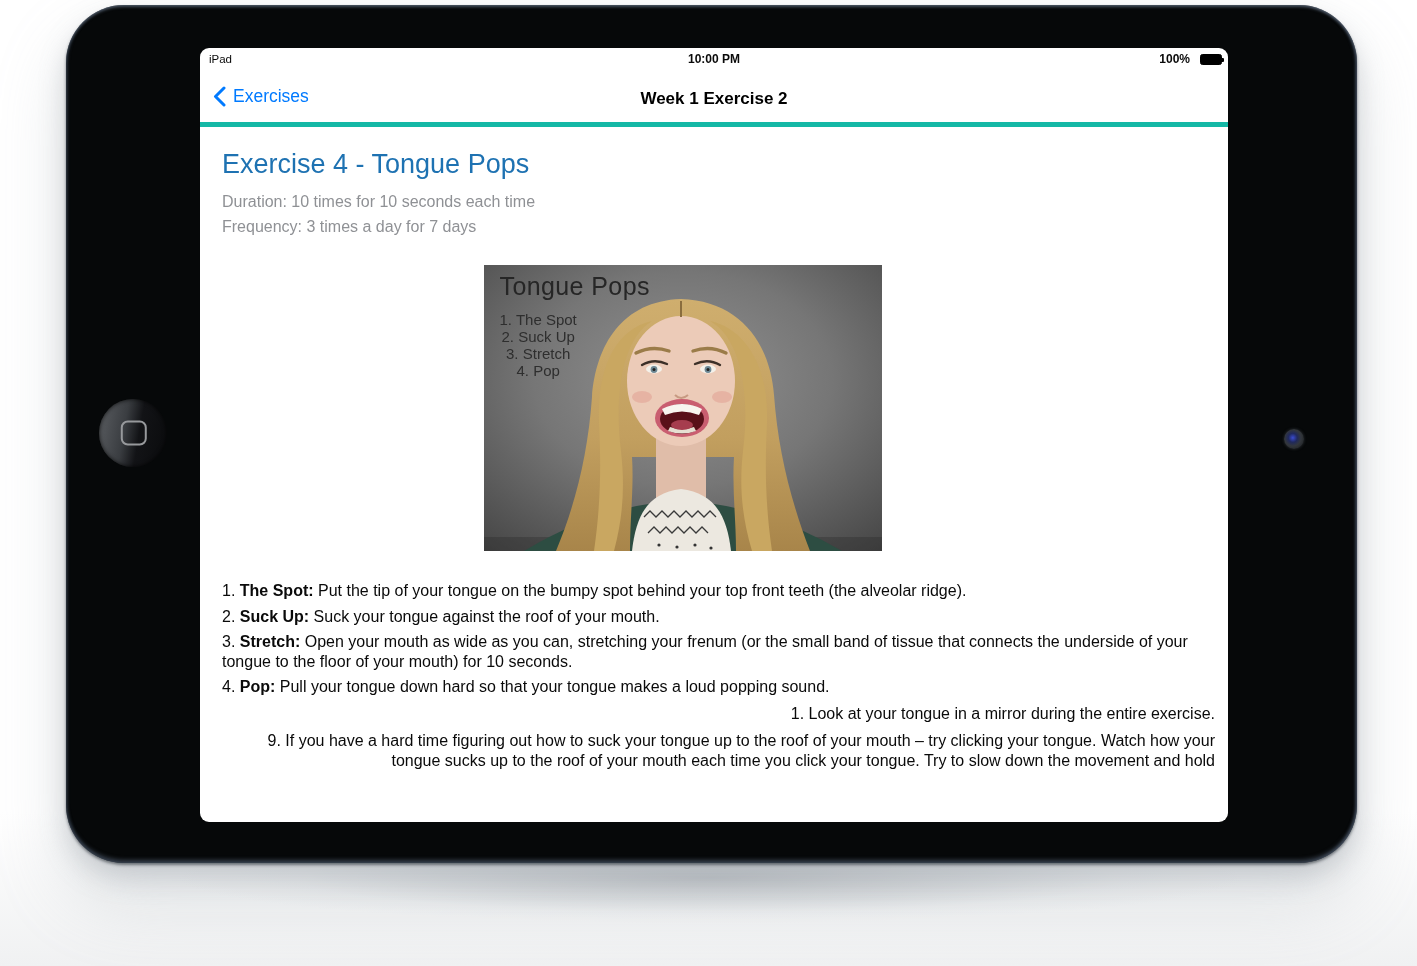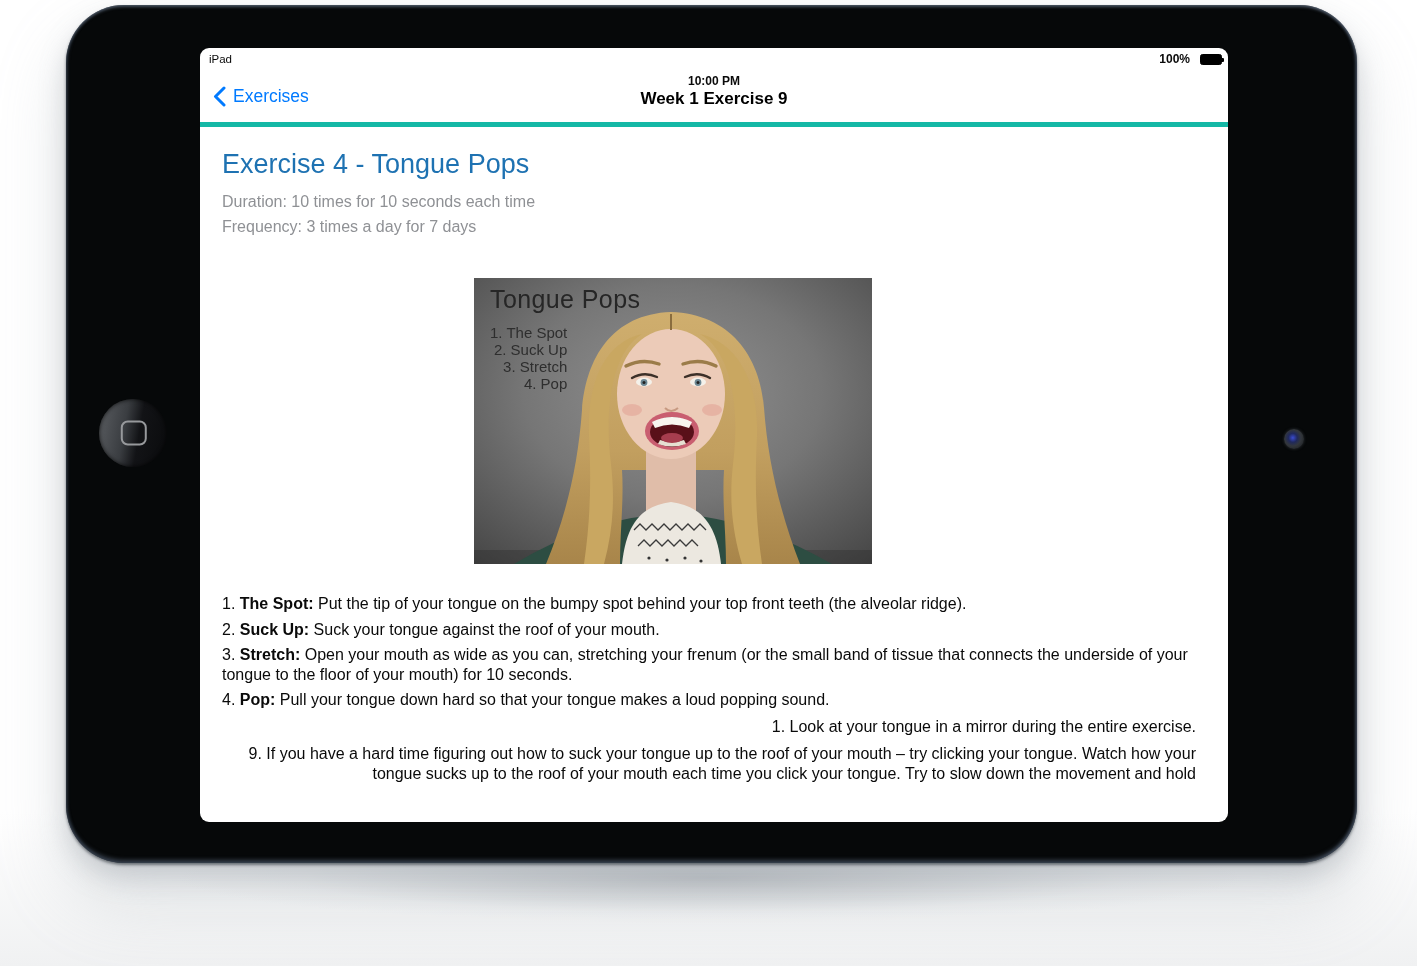--- a/index.html
+++ b/index.html
@@ -55,47 +55,47 @@
 
   
   .screen {
     position:absolute; left:134px; top:43px; width:1028px; height:774px;
     background:#fff; overflow:hidden; color:#0a0a0a;border-radius:9px;
   }
 
   
   .status-bar { position:relative; height:22px; font-size:12px; }
   .status-carrier { position:absolute; left:9px; top:5px; font-size:11.5px; font-weight:400; }
-  .status-time { position:absolute; left:50%; top:4px; transform:translateX(-50%); font-weight:700;margin-top:22px; }
+  .status-time { position:absolute; left:50%; top:4px; transform:translateX(-50%); font-weight:700; }
   .status-right { position:absolute; right:6px; top:4px; display:flex; align-items:center; gap:10px; font-weight:600; }
   .battery { position:relative; width:22px; height:11px; border:1px solid #000; border-radius:2.5px; background:#000; }
   .battery-nub { position:absolute; right:-3px; top:3px; width:2px; height:4px; background:#000; border-radius:0 1px 1px 0; }
 
   
   .nav-bar { position:relative; height:57px; border-bottom:5px solid #14b8a6; }
   .back-btn {
     position:absolute; left:13px; top:0; height:100%;
     display:flex; align-items:center; gap:7px;
     color:#007aff; font-size:17.5px; cursor:pointer;
   }
   .nav-title {
     text-align:center; line-height:57px; font-size:17px; font-weight:700; color:#000;
   }
 
   
-  .content { padding:0 32px 0 22px; }
+  .content { padding:0 13px 0 22px; }
   .exercise-title { margin-top:22px; font-size:27px; font-weight:400; color:#1e72b2; }
   .sub { font-size:16px; color:#8f9195; line-height:25px; }
   .sub.first { margin-top:9px; }
 
   
   .video-wrap { margin-top:26px; text-align:center; }
   .video-thumb {
     position:relative; display:inline-block; width:470px; height:286px;
-    overflow:hidden; cursor:pointer; text-align:right;margin-top:13px;
+    overflow:hidden; cursor:pointer; text-align:center;
   }
   .video-thumb svg { display:block; }
   .ov-title {
     position:absolute; left:16px; top:7px; font-size:25px; font-weight:500;
     color:#262626; letter-spacing:.4px;
   }
   .ov-list { position:absolute; left:16px; top:46px; font-size:15px; line-height:17px; color:#2e2e2e; }
 
   
   .steps { margin-top:26px; }
@@ -134,21 +134,21 @@
         </span>
       </div>
 
       <div class="nav-bar">
         <div class="back-btn">
           <svg width="13" height="21" viewBox="0 0 13 21">
             <polyline points="11,2 2.5,10.5 11,19" fill="none" stroke="#007aff" stroke-width="3" stroke-linecap="round" stroke-linejoin="round"></polyline>
           </svg>
           <span>Exercises</span>
         </div>
-        <div class="nav-title">Week 1 Exercise 9</div>
+        <div class="nav-title">Week 1 Exercise 2</div>
       </div>
 
       <div class="content">
 
         <h1 class="exercise-title">Exercise 4 - Tongue Pops</h1>
         <div class="sub first">Duration: 10 times for 10 seconds each time</div>
         <div class="sub">Frequency: 3 times a day for 7 days</div>
 
         <div class="video-wrap">
           <div class="video-thumb">

